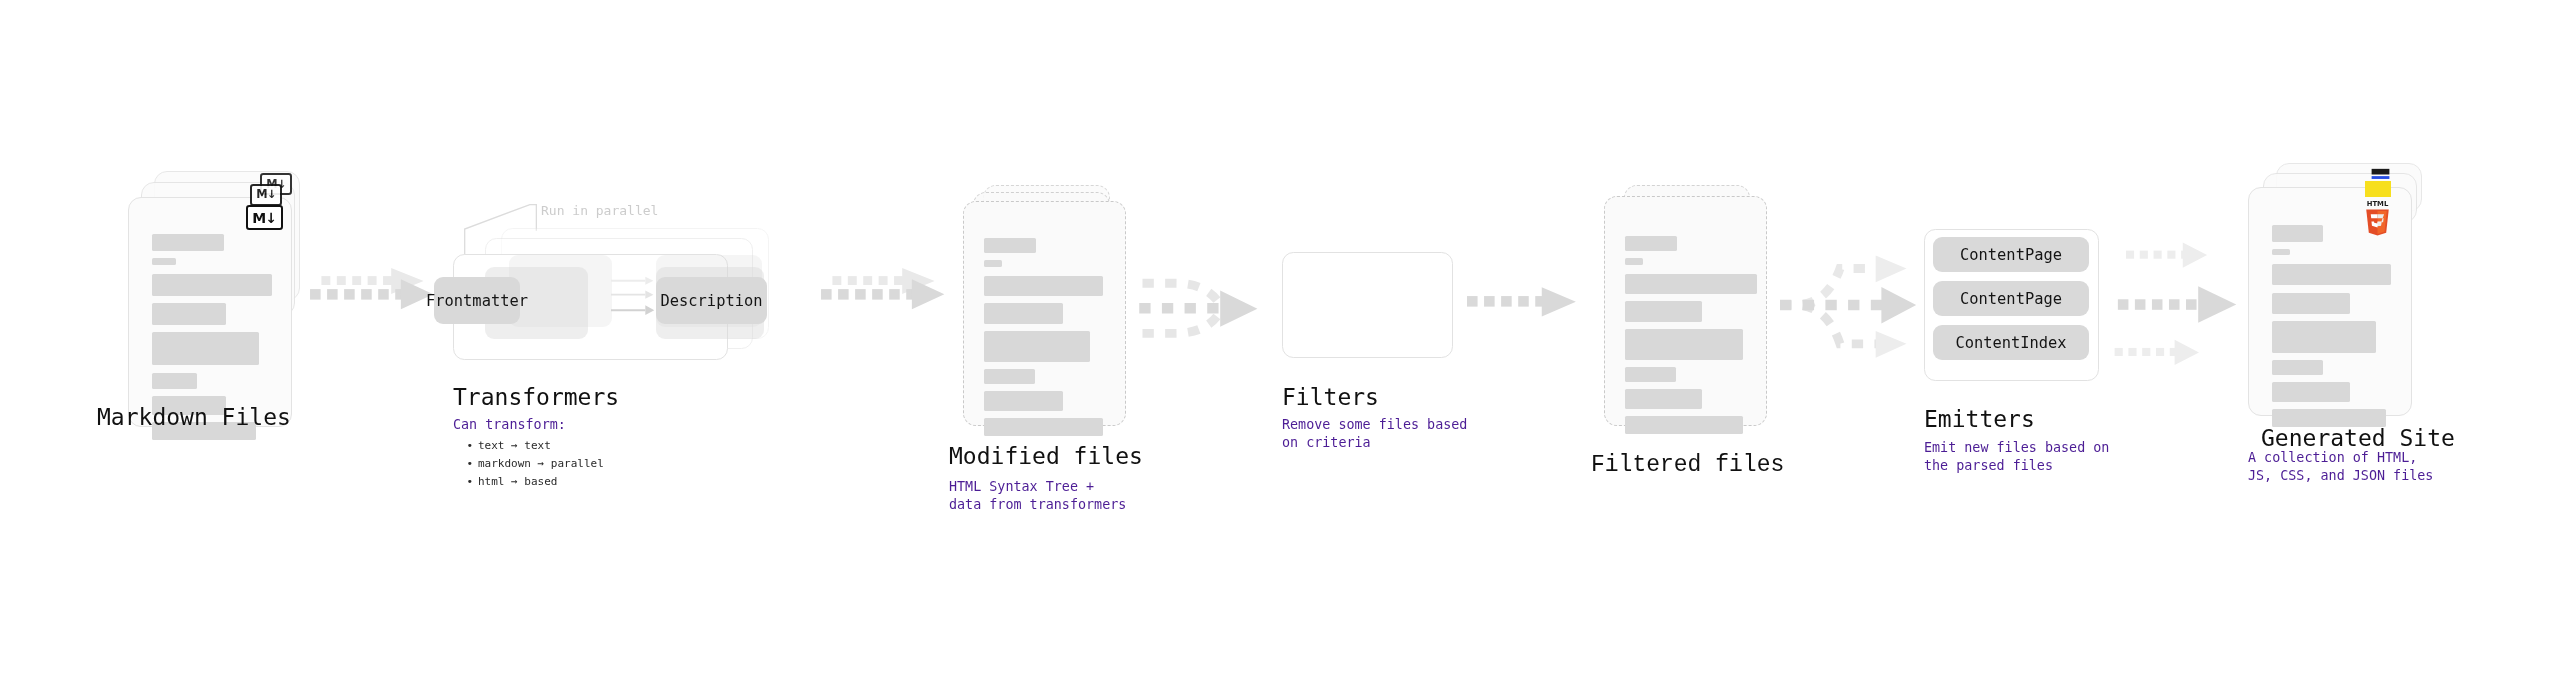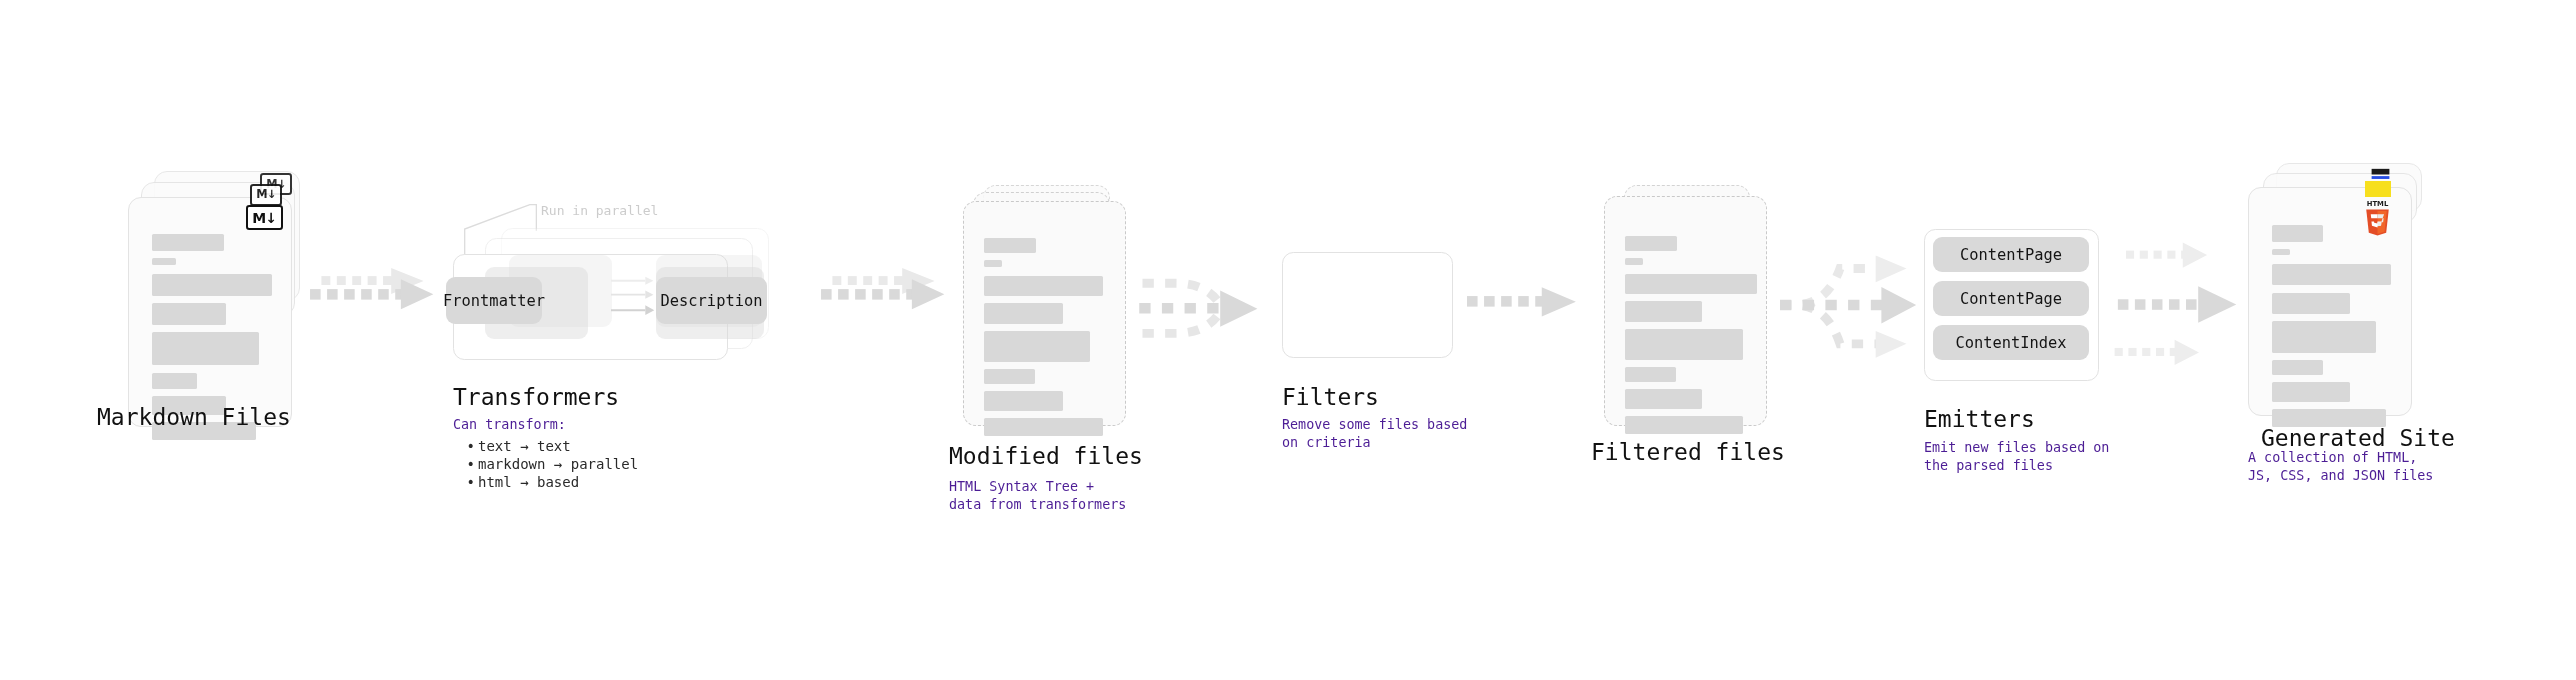--- a/index.html
+++ b/index.html
@@ -72,21 +72,21 @@
     font-size:13.4px;line-height:18px;color:#4c1d95;white-space:pre;
   }
   .h-note{
     position:absolute;
     font-family:"DejaVu Sans Mono","Liberation Mono",monospace;
     font-size:13px;color:#cccccc;white-space:nowrap;
   }
   .bullets{
     position:absolute;
     font-family:"DejaVu Sans Mono","Liberation Mono",monospace;
-    font-size:14px;line-height:18px;color:#2a2a2a;
+    font-size:11px;line-height:18px;color:#2a2a2a;
   }
   .bullets ul{margin:1.6px 0 0 0;padding-left:13px;list-style:none;}
   .bullets li{position:relative;white-space:nowrap;}
   .bullets li::before{content:"\2022";position:absolute;left:-11.4px;color:#2a2a2a;}
 
   svg{display:block;overflow:visible;}
 </style>
 </head>
 <body>
 
@@ -153,21 +153,21 @@
     <g>
       <line x1="0" y1="7" x2="42" y2="7" stroke="#ececec" stroke-width="2.2"></line>
       <polygon points="42,2 52,7 42,12" fill="#ececec"></polygon>
       <line x1="0" y1="24" x2="42" y2="24" stroke="#e4e4e4" stroke-width="2.2"></line>
       <polygon points="42,19 52,24 42,29" fill="#e4e4e4"></polygon>
       <line x1="0" y1="43" x2="42" y2="43" stroke="#d2d2d2" stroke-width="2.4"></line>
       <polygon points="42,37 53,43 42,49" fill="#d2d2d2"></polygon>
     </g>
   </svg>
 
-  <div class="chip" style="left:446px;top:277px;width:96px;height:47px;">Frontmatter</div>
+  <div class="chip" style="left:434px;top:277px;width:86px;height:47px;">Frontmatter</div>
   <div class="chip" style="left:656px;top:277px;width:111px;height:47px;">Description</div>
 
   <div class="h-title" style="left:453px;top:384px;">Transformers</div>
   <div class="h-sub" style="left:453px;top:416px;">Can transform:</div>
   <div class="bullets" style="left:465px;top:435px;">
     <ul>
       <li>text → text</li>
       <li>markdown → parallel</li>
       <li>html → based</li>
     </ul>
@@ -251,21 +251,21 @@
         <div class="dl" style="width:132px;height:20.3px;"></div>
         <div class="dl" style="width:77px;height:20.3px;"></div>
         <div class="dl" style="width:118px;height:31px;"></div>
         <div class="dl" style="width:51px;height:14.6px;"></div>
         <div class="dl" style="width:77px;height:19.5px;"></div>
         <div class="dl" style="width:118px;height:18px;"></div>
       </div>
     </div>
   </div>
 
-  <div class="h-title" style="left:1591px;top:439px;">Filtered files</div>
+  <div class="h-title" style="left:1591px;top:452px;font-family:Liberation Mono, monospace;">Filtered files</div>
 
   <svg class="abs" style="left:1780px;top:236px;" width="150" height="146" viewBox="0 0 185 180">
     <g stroke="#e8e8e8" stroke-width="11" fill="none" stroke-dasharray="14 14" stroke-linecap="butt">
       <path d="M 0 85 L 18 85 Q 58 85 74 40 L 120 40"></path>
     </g>
     <g stroke="#e3e3e3" stroke-width="11" fill="none" stroke-dasharray="14 14" stroke-linecap="butt">
       <path d="M 0 85 L 18 85 Q 58 85 74 133 L 120 133"></path>
     </g>
     <g stroke="#d9d9d9" stroke-width="13" fill="none" stroke-dasharray="14 14" stroke-linecap="butt">
       <path d="M 0 85 L 128 85"></path>

